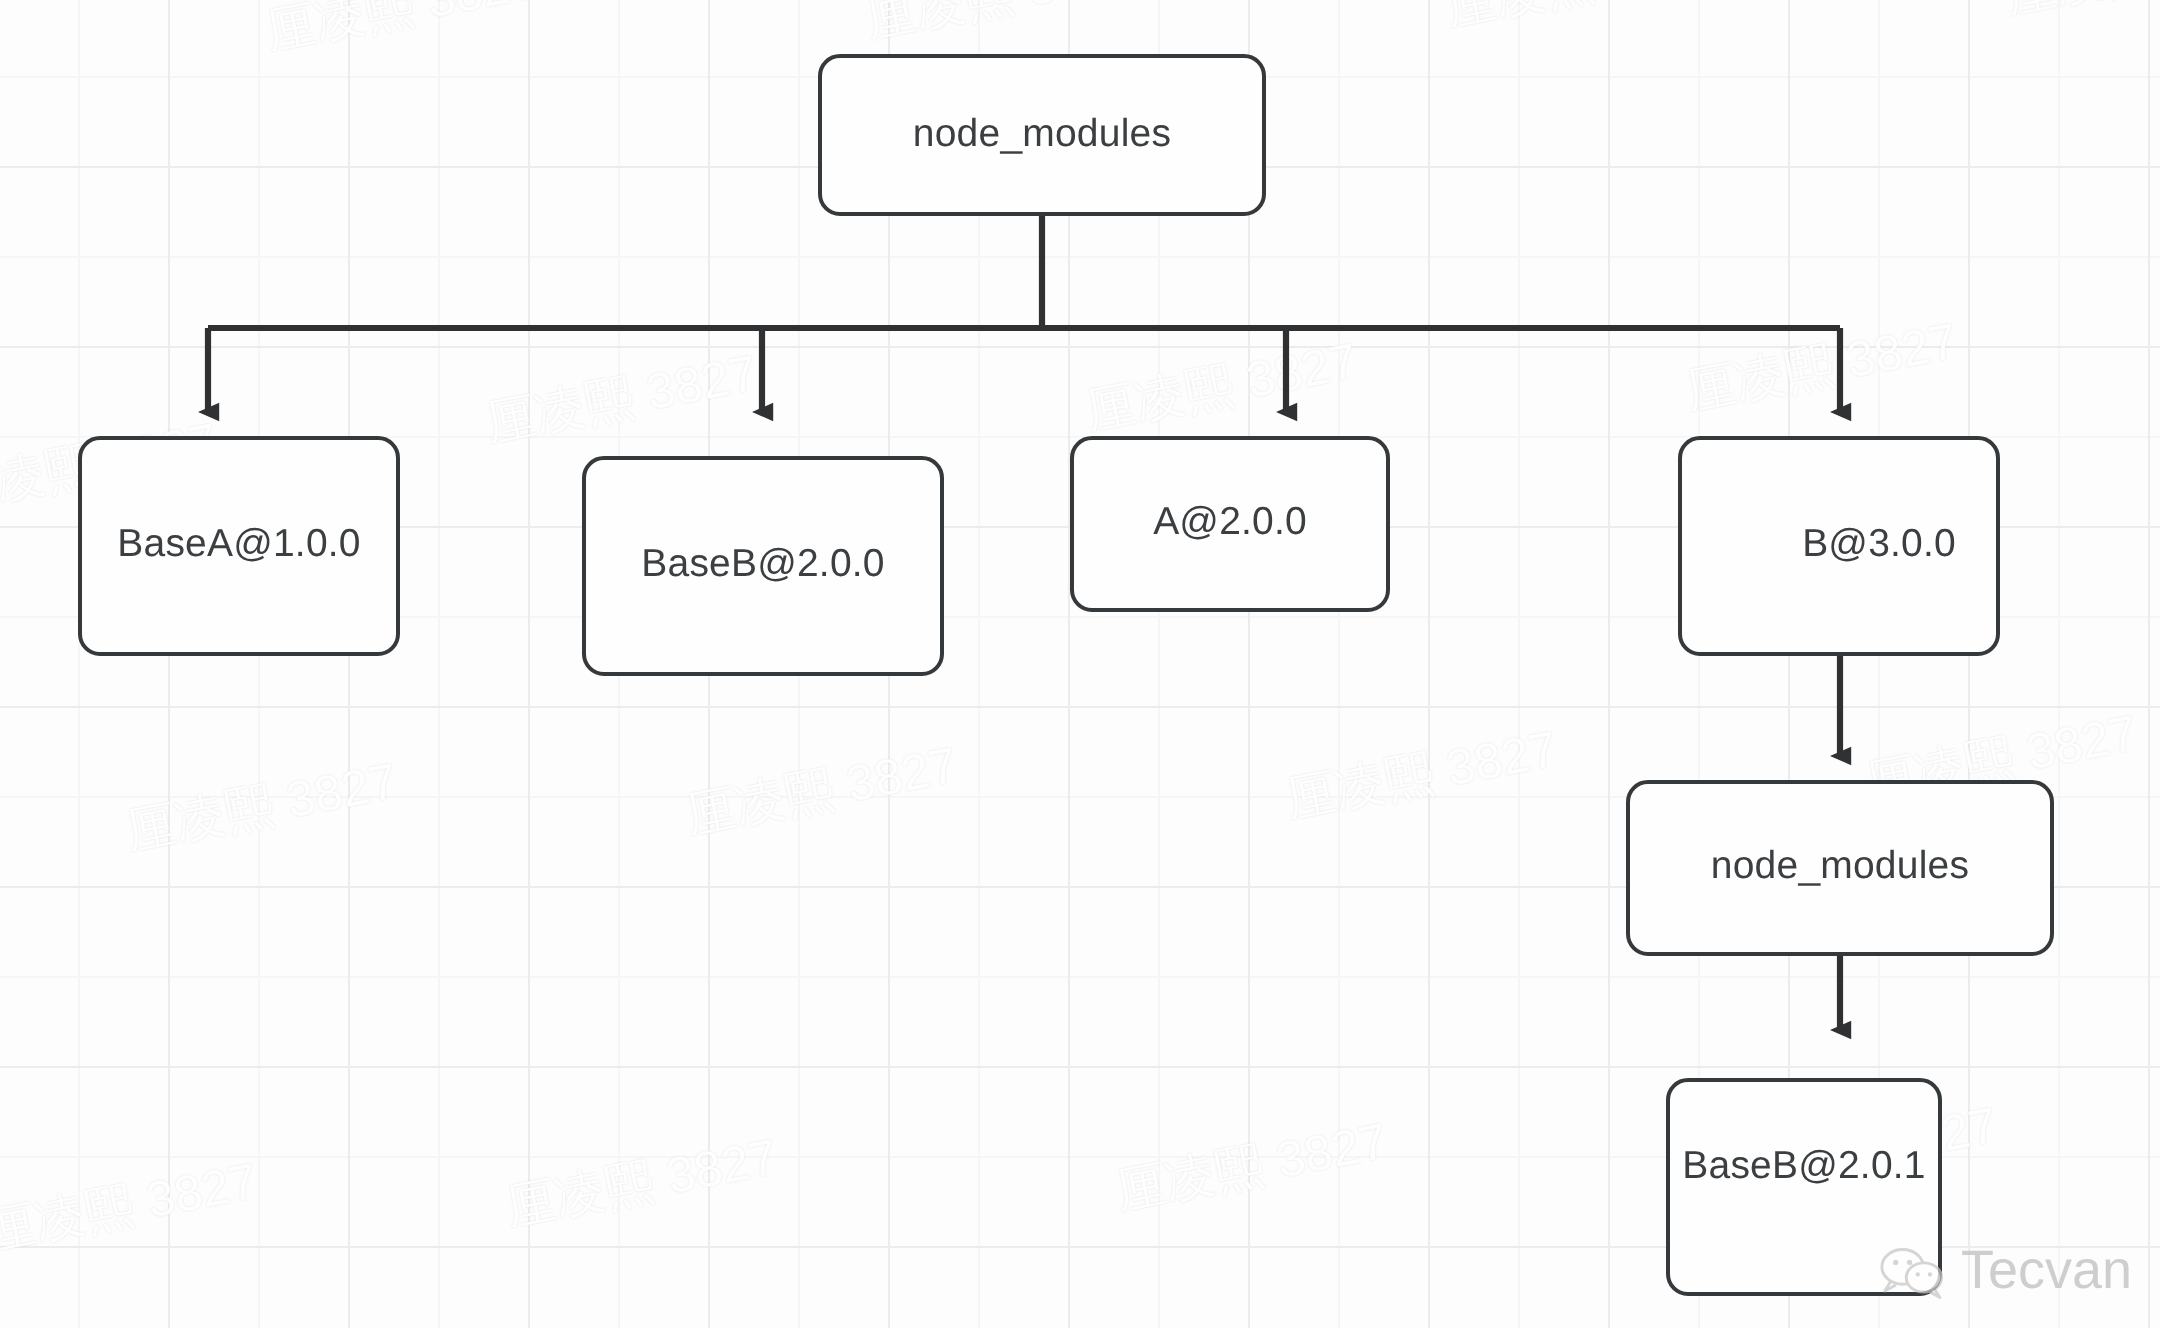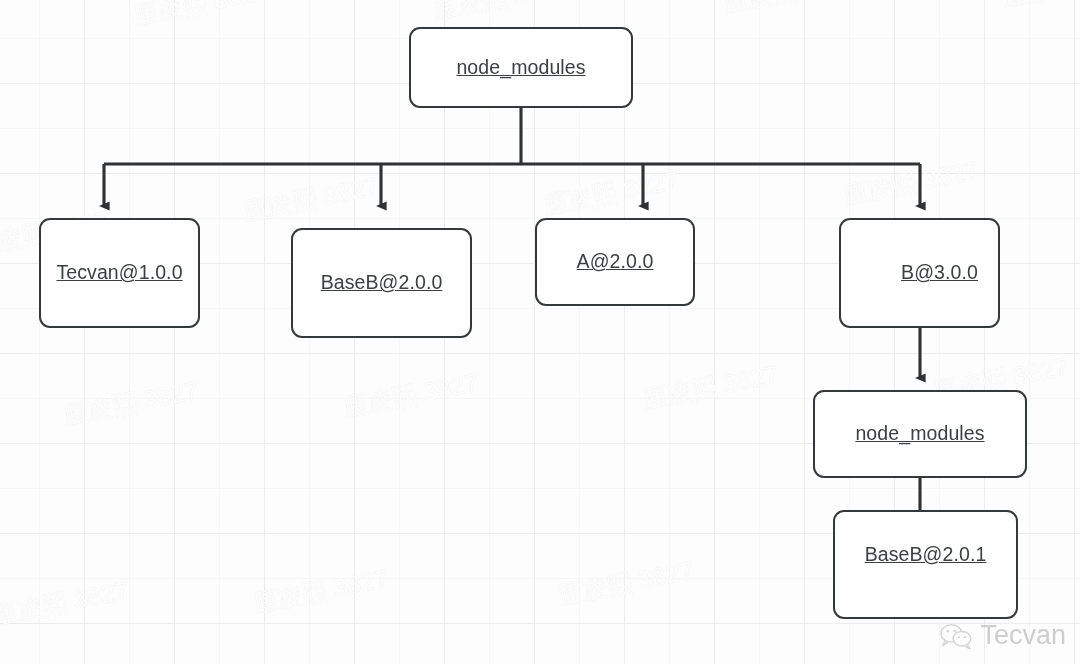--- a/index.html
+++ b/index.html
@@ -63,21 +63,20 @@
     display: flex;
     align-items: center;
     justify-content: center;
     z-index: 3;
   }
   .node span {
     font-size: 19.5px;
     color: #3c3f41;
     letter-spacing: 0.1px;
     line-height: 1;
-    text-decoration: underline;
   }
 
   
   #brand {
     position: absolute;
     right: 14px;
     bottom: 14px;
     display: flex;
     align-items: flex-start;
     gap: 7px;
@@ -145,40 +144,40 @@
 
       <path d="M920,478 L920,515" marker-end="url(#ah)"></path>
     </g>
   </svg>
 
   <div class="node" style="left:409px; top:27px; width:224px; height:81px;">
     <span>node_modules</span>
   </div>
 
   <div class="node" style="left:39px; top:218px; width:161px; height:110px;">
-    <span>Tecvan@1.0.0</span>
+    <span>BaseA@1.0.0</span>
   </div>
 
   <div class="node" style="left:291px; top:218px; width:181px; height:110px;margin-top:10px;">
     <span>BaseB@2.0.0</span>
   </div>
 
   <div class="node" style="left:535px; top:218px; width:160px; height:88px;">
     <span>A@2.0.0</span>
   </div>
 
   <div class="node" style="left:839px; top:218px; width:161px; height:110px;padding-left:40px;">
     <span>B@3.0.0</span>
   </div>
 
   <div class="node" style="left:813px; top:390px; width:214px; height:88px;">
     <span>node_modules</span>
   </div>
 
-  <div class="node" style="left:833px; top:510px; width:185px; height:109px;">
+  <div class="node" style="left:833px; top:539px; width:138px; height:109px;">
     <span style="position:relative; top:-10px;">BaseB@2.0.1</span>
   </div>
 
   <div id="brand">
     <span class="wc-logo-wrap">
       <svg class="wc-logo" viewBox="0 0 40 32" fill="none">
         <ellipse cx="14.5" cy="13" rx="12.2" ry="10.2" stroke="#c6c6c6" stroke-width="1.7" fill="none"></ellipse>
         <path d="M7.5,21.5 L4.0,27.2 L10.6,23.6" stroke="#c6c6c6" stroke-width="1.7" fill="none" stroke-linejoin="round"></path>
         <circle cx="10.4" cy="10.4" r="1.55" fill="#c6c6c6"></circle>
         <circle cx="18.6" cy="10.4" r="1.55" fill="#c6c6c6"></circle>

